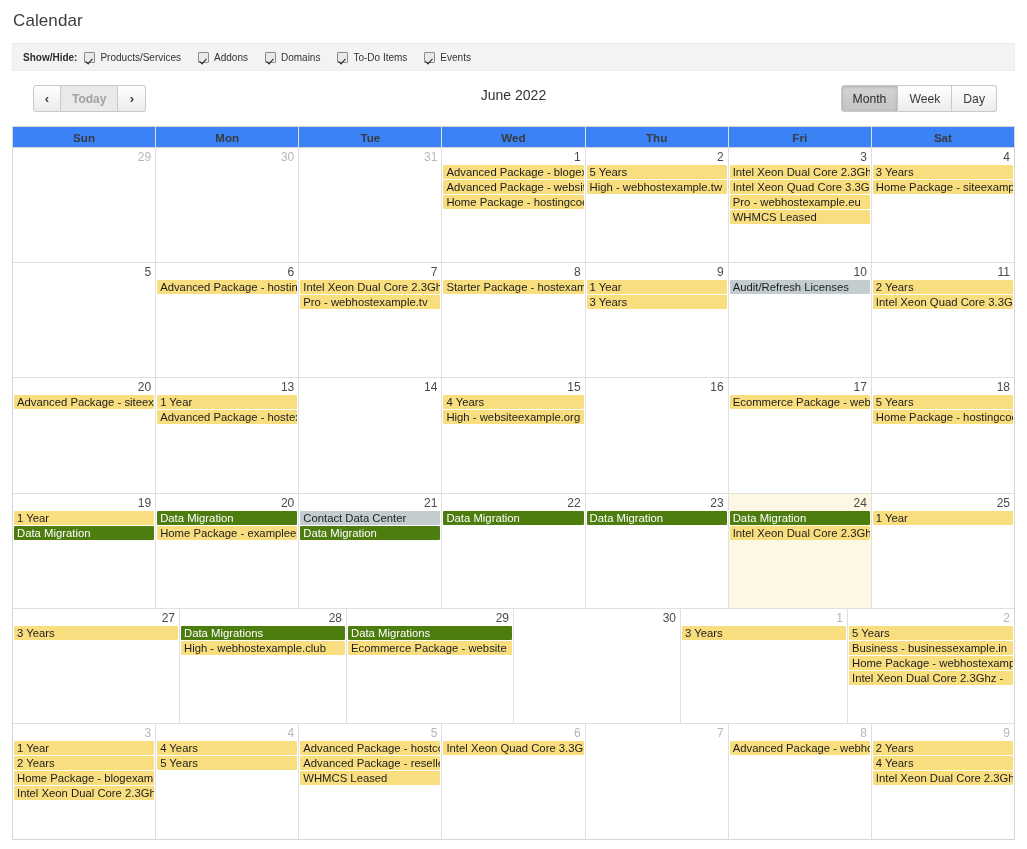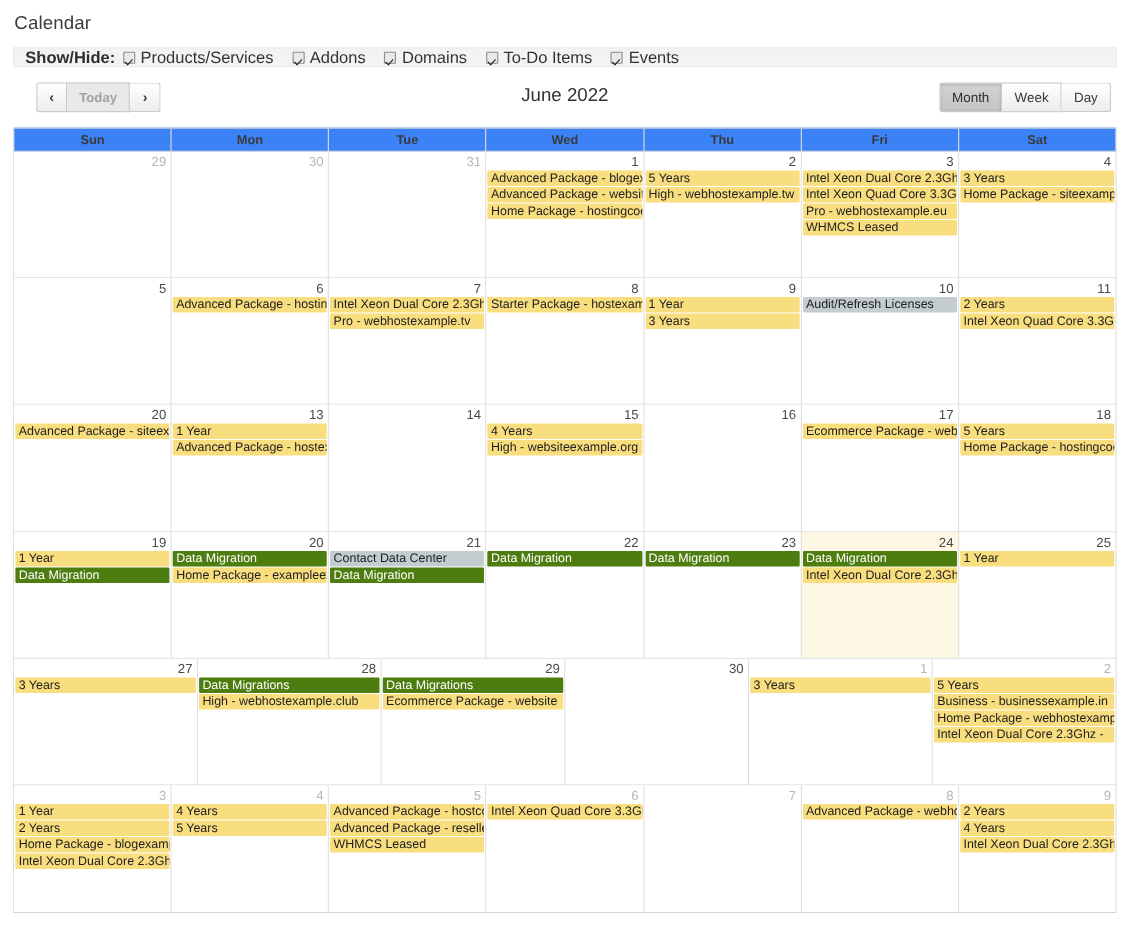--- a/index.html
+++ b/index.html
@@ -16,27 +16,27 @@
     font-size: 17px;
     color: #3c3c3c;
     font-weight: 400;
     padding: 11px 0 0 13px;
     margin: 0;
     letter-spacing: 0.1px;
   }
 
   .showhide-bar {
     margin: 12px 12px 0 12px;
-    height: 18px;
+    height: 28px;
     background: #f3f3f3;
     border: 1px solid #ececec;
     display: flex;
     align-items: center;
     padding: 0 10px;
-    font-size: 15px;
+    font-size: 10px;
     color: #333;
   }
   .showhide-label { font-weight: bold; margin-right: 7px; color: #2e2e2e; }
   .sh-item { display: inline-flex; align-items: center; margin-right: 17px; }
   .sh-item:last-child { margin-right: 0; }
   .sh-check {
     width: 11px; height: 11px;
     border: 1px solid #8d8d8d;
     background: #e9e9e9;
     margin-right: 5px;
@@ -81,25 +81,25 @@
     color: #a2a2a2;
     font-weight: bold;
     padding: 0 11px;
   }
   .nav-arrow { font-size: 13px; line-height: 1; }
 
   .cal-title {
     position: absolute;
     left: 0; right: 0; top: 2px;
     text-align: center;
-    font-size: 17px;
+    font-size: 14px;
     color: #333;
   }
 
-  .view-group { position: absolute; right: 5px; top: 0; display: flex; }
+  .view-group { position: absolute; right: 18px; top: 0; display: flex; }
   .view-btn {
     height: 27px;
     background: linear-gradient(to bottom, #ffffff 0%, #ececec 100%);
     border: 1px solid #c9c9c9;
     font-size: 12.2px;
     color: #3a3a3a;
     display: flex; align-items: center; justify-content: center;
     padding: 0 11px;
     cursor: pointer;
   }

